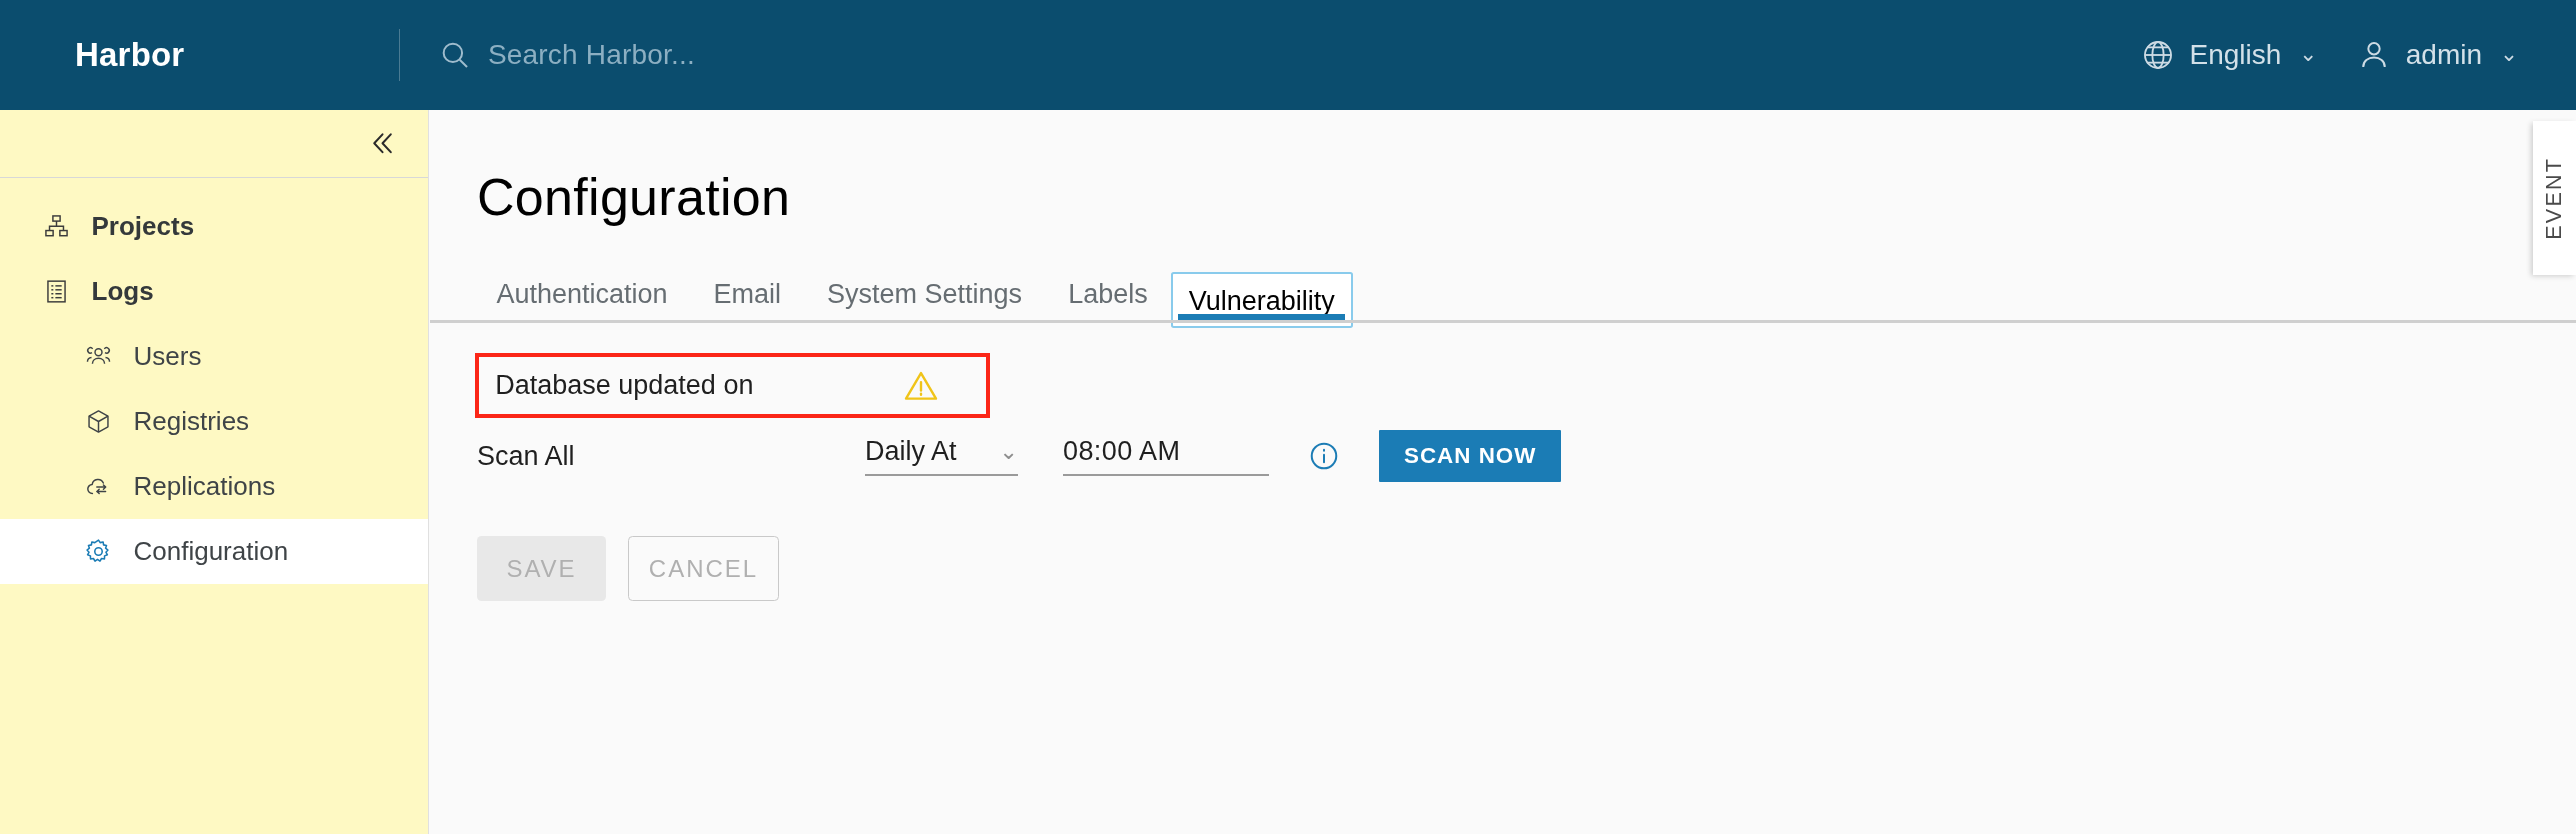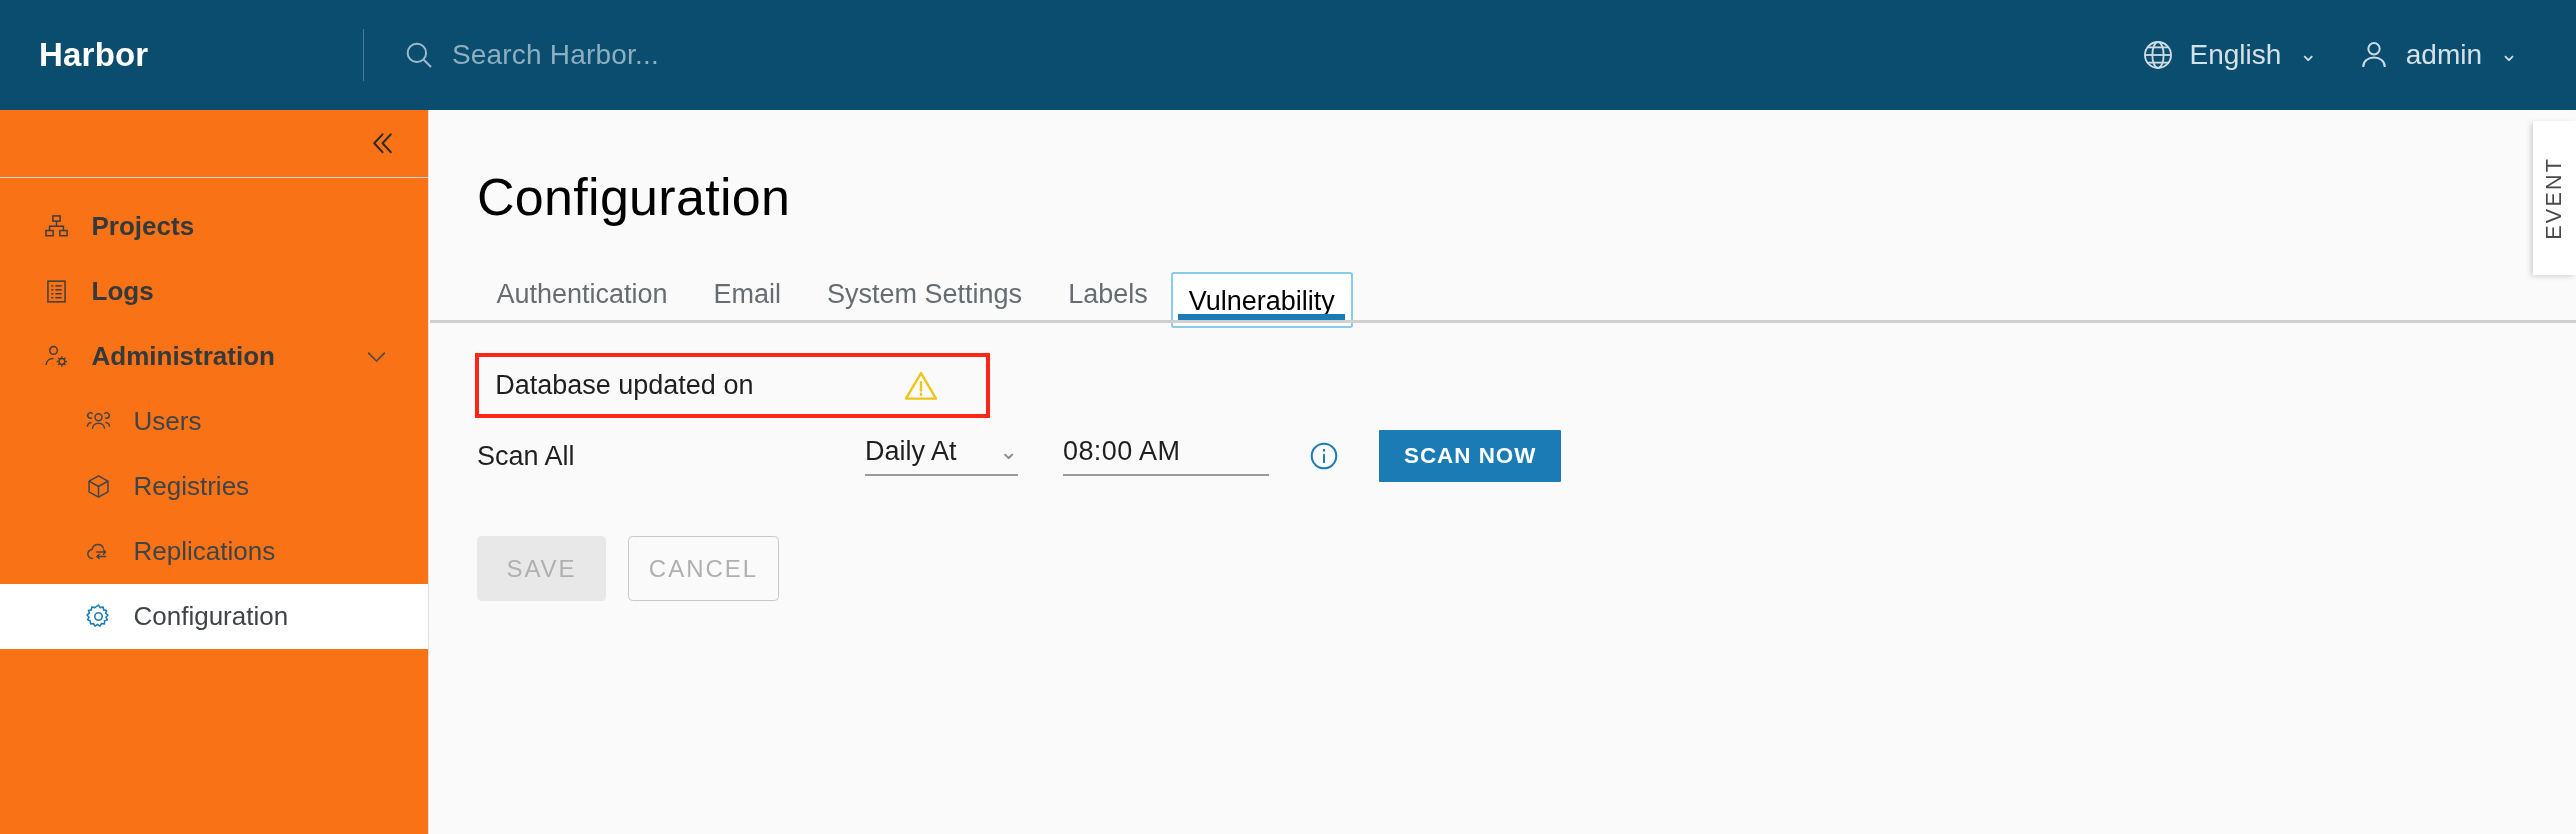--- a/index.html
+++ b/index.html
@@ -9,21 +9,21 @@
     background: #fafafa;
     font-family: "Liberation Sans", sans-serif;
     overflow: hidden;
   }
 
   
   .header {
     position: absolute; top: 0; left: 0;
     width: 2576px; height: 110px;
     background: #0b4d6e;
-    display: flex; align-items: center;
+    display: flex; align-items: center; padding-left: 36px;
   }
   .brand {
     width: 363px; height: 110px;
     display: flex; align-items: center;
     padding-left: 39px;
     color: #ffffff;
     font-size: 33px;
     font-weight: 600;
     letter-spacing: 0.2px;
   }
@@ -61,21 +61,21 @@
     font-size: 21.5px; color: #cddbe4; margin-left: 3.6px;
     line-height: 1;
   }
   .hdr-item svg { display:block; }
 
   
   .sidebar {
     position: absolute;
     top: 110px; left: 0;
     width: 429px; height: 725px;
-    background: #f97316;
+    background: #fef9c3;
     border-right: 0.9px solid #e0e0e0;
   }
   .collapse-row {
     height: 68px;
     display: flex; align-items: center; justify-content: flex-end;
     padding-right: 32px;
     border-bottom: 0.9px solid #d8d8d8;
     cursor: pointer;
   }
   .collapse-icon { color: #2b2b2b; }
@@ -351,36 +351,20 @@
           <line x1="11" y1="10.5" x2="16.6" y2="10.5"></line>
         <line x1="7.4" y1="14" x2="9.2" y2="14"></line>
           <line x1="11" y1="14" x2="16.6" y2="14"></line>
         <line x1="7.4" y1="17.5" x2="9.2" y2="17.5"></line>
           <line x1="11" y1="17.5" x2="16.6" y2="17.5"></line>
       </svg>
     </span>
     <span>Logs</span>
   </div>
 
-  <div class="nav-item top-level">
-    <span class="nav-icon">
-      <svg width="27" height="27" viewBox="0 0 24 24" fill="none" stroke="#3c3c3c" stroke-width="1.3">
-        <circle cx="9.4" cy="6.6" r="3.4"></circle>
-        <path d="M2.8 19.6c0-3.6 2.9-5.8 6.6-5.8"></path>
-        <circle cx="16.8" cy="16.4" r="2.6"></circle>
-        <path d="M16.8 11.8v1.2M16.8 19.8v1.2M12.2 16.4h1.2M20.2 16.4h1.2M13.6 13.2l.85.85M19.1 18.7l.85.85M19.95 13.2l-.85.85M14.45 18.7l-.85.85"></path>
-      </svg>
-    </span>
-    <span>Administration</span>
-    <span class="expand">
-      <svg width="27" height="27" viewBox="0 0 24 24" fill="none" stroke="#4a4a4a" stroke-width="1.5" stroke-linecap="round" stroke-linejoin="round">
-        <polyline points="5,9 12,16 19,9"></polyline>
-      </svg>
-    </span>
-  </div>
 
   <div class="nav-item sub">
     <span class="nav-icon">
       <svg width="27" height="27" viewBox="0 0 24 24" fill="none" stroke="#3f4447" stroke-width="1.3">
         <circle cx="12" cy="8.2" r="3.1"></circle>
         <path d="M6.6 18.4c0-3 2.4-4.9 5.4-4.9s5.4 1.9 5.4 4.9"></path>
         <path d="M6.2 8.6a2.4 2.4 0 1 1 .6-3.4M2.2 16.6c0-2.2 1.5-3.5 3.6-3.7"></path>
         <path d="M17.8 8.6a2.4 2.4 0 1 0-.6-3.4M21.8 16.6c0-2.2-1.5-3.5-3.6-3.7"></path>
       </svg>
     </span>

